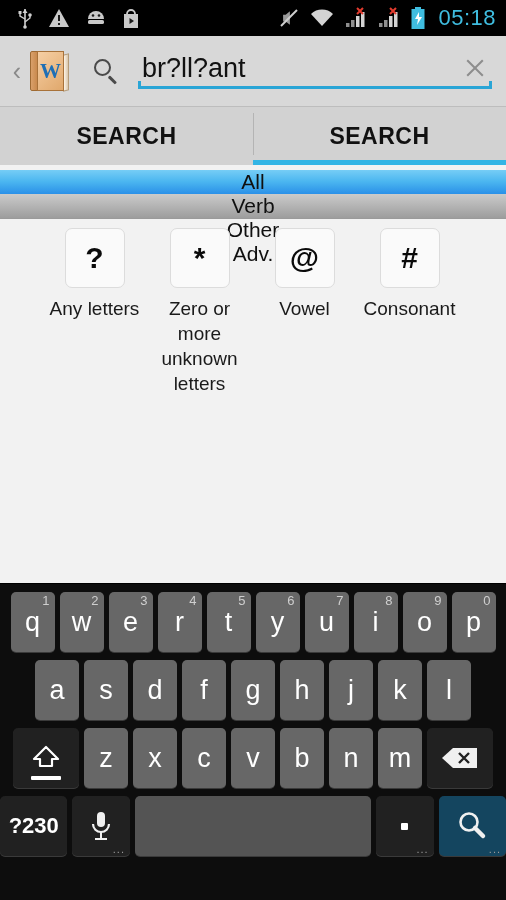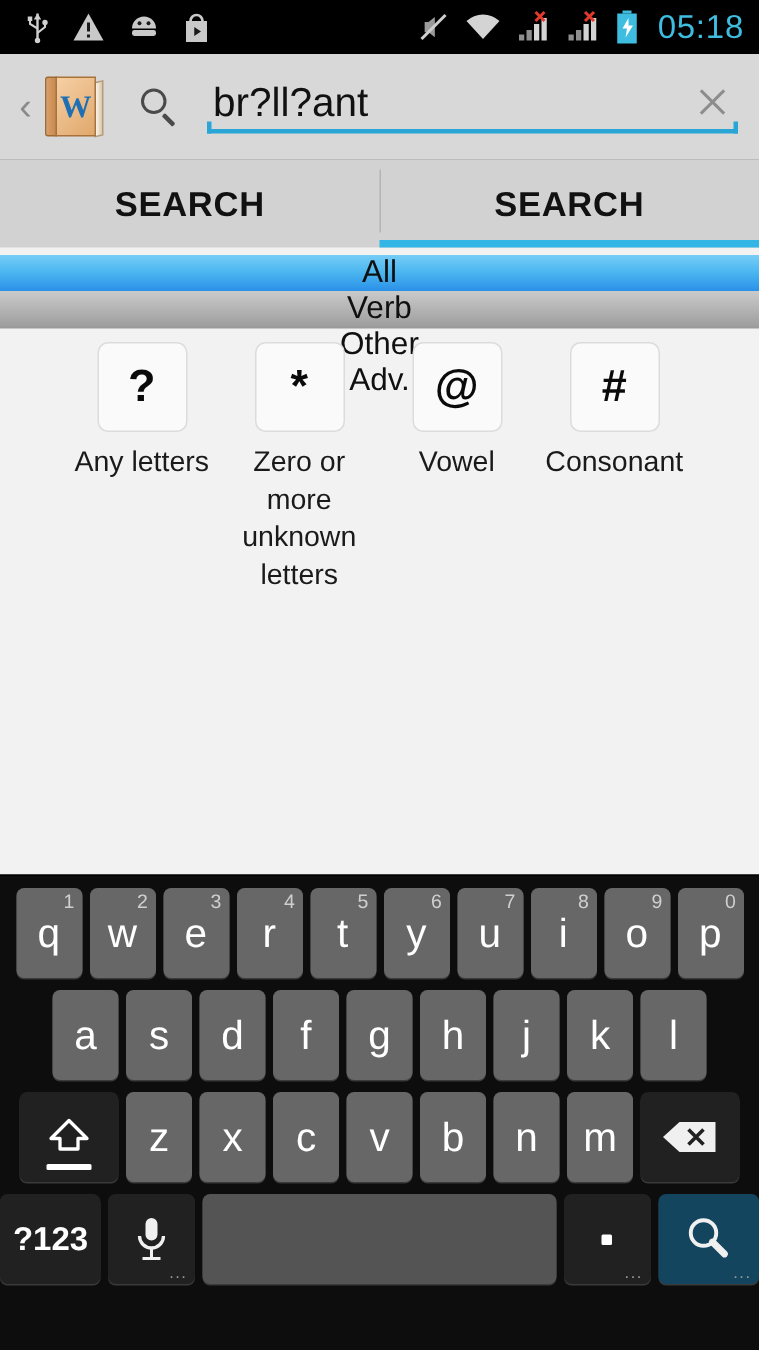--- a/index.html
+++ b/index.html
@@ -277,21 +277,21 @@
       <div class="key letter">m</div>
       <div class="key bksp dark">
         <svg width="40" height="26" viewBox="0 0 40 26">
           <path d="M13 3 L37 3 L37 23 L13 23 L2 13 Z" fill="#f0f0f0"></path>
           <path d="M19 8 L29 18 M29 8 L19 18" stroke="#212121" stroke-width="2.4"></path>
         </svg>
       </div>
     </div>
 
     <div class="krow r4">
-      <div class="key sym dark">?123</div>
+      <div class="key sym dark">?230</div>
       <div class="key mic dark">
         <svg width="26" height="34" viewBox="0 0 26 34">
           <rect x="9" y="3" width="8" height="15" rx="4" fill="#f0f0f0"></rect>
           <path d="M5 15 a8 8 0 0 0 16 0" stroke="#f0f0f0" stroke-width="2.2" fill="none"></path>
           <rect x="12" y="23" width="2" height="6" fill="#f0f0f0"></rect>
           <rect x="7" y="29" width="12" height="2" fill="#f0f0f0"></rect>
         </svg>
         <div class="dots">...</div>
       </div>
       <div class="key space"></div>

